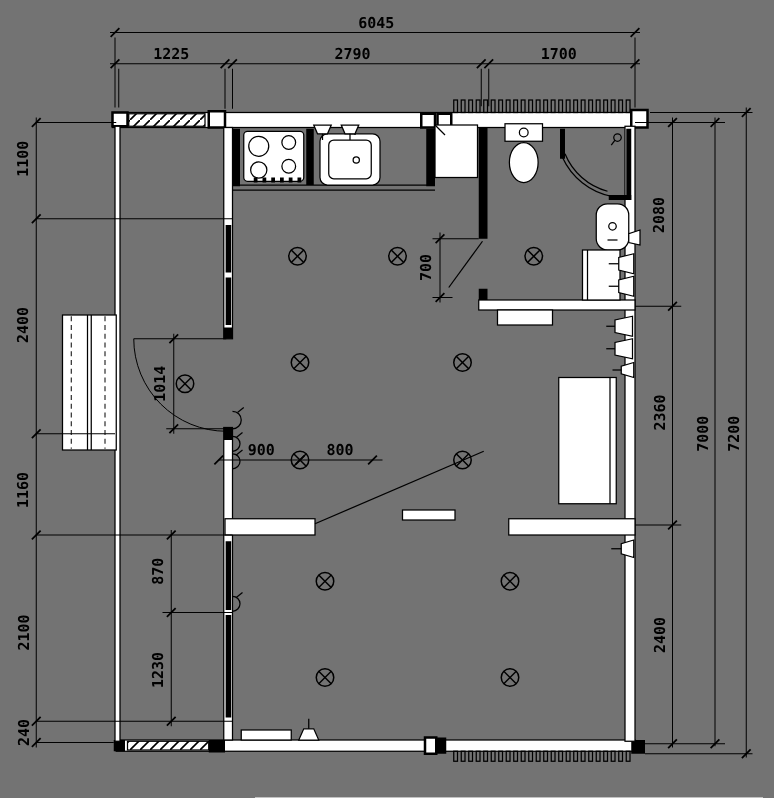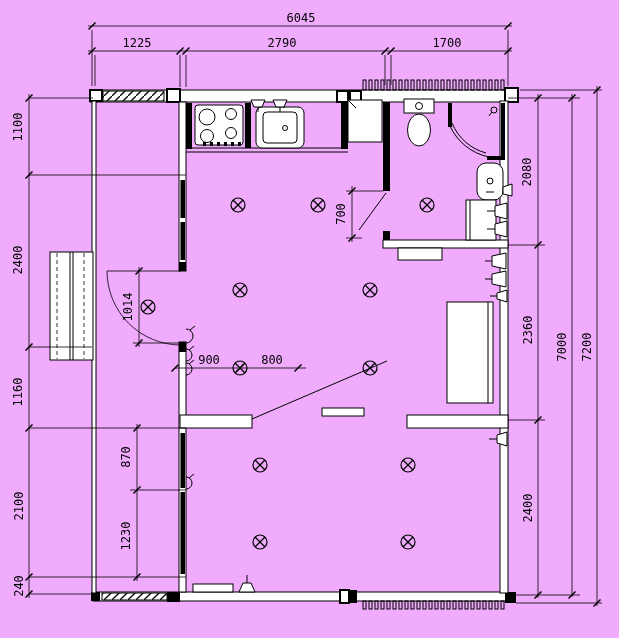--- a/index.html
+++ b/index.html
@@ -1,16 +1,16 @@
 <!DOCTYPE html>
 <html><head>
 <meta charset="utf-8">
 <style>
   html,body{margin:0;padding:0;background:#ffffff;}
-  .stage{width:619px;height:638px;position:relative;background:#f0abfc;overflow:hidden;}
+  .stage{width:619px;height:638px;position:relative;background:#737373;overflow:hidden;font-weight:bold;}
   svg{display:block;}
   .ln{stroke:#000;stroke-width:1;fill:none;}
   .thin{stroke:#000;stroke-width:0.8;fill:none;}
   .wall{fill:#ffffff;stroke:#000;stroke-width:1;}
   .blk{fill:#000;stroke:none;}
   .post{fill:#fff;stroke:#000;stroke-width:2;}
   .fix{fill:#fff;stroke:#000;stroke-width:1;}
   .dash{stroke:#000;stroke-width:0.8;fill:none;stroke-dasharray:4 3;}
   .tick{stroke:#000;stroke-width:1.4;fill:none;}
   .dim{font-family:"DejaVu Sans Mono","Liberation Mono",monospace;font-size:12px;fill:#000;}

